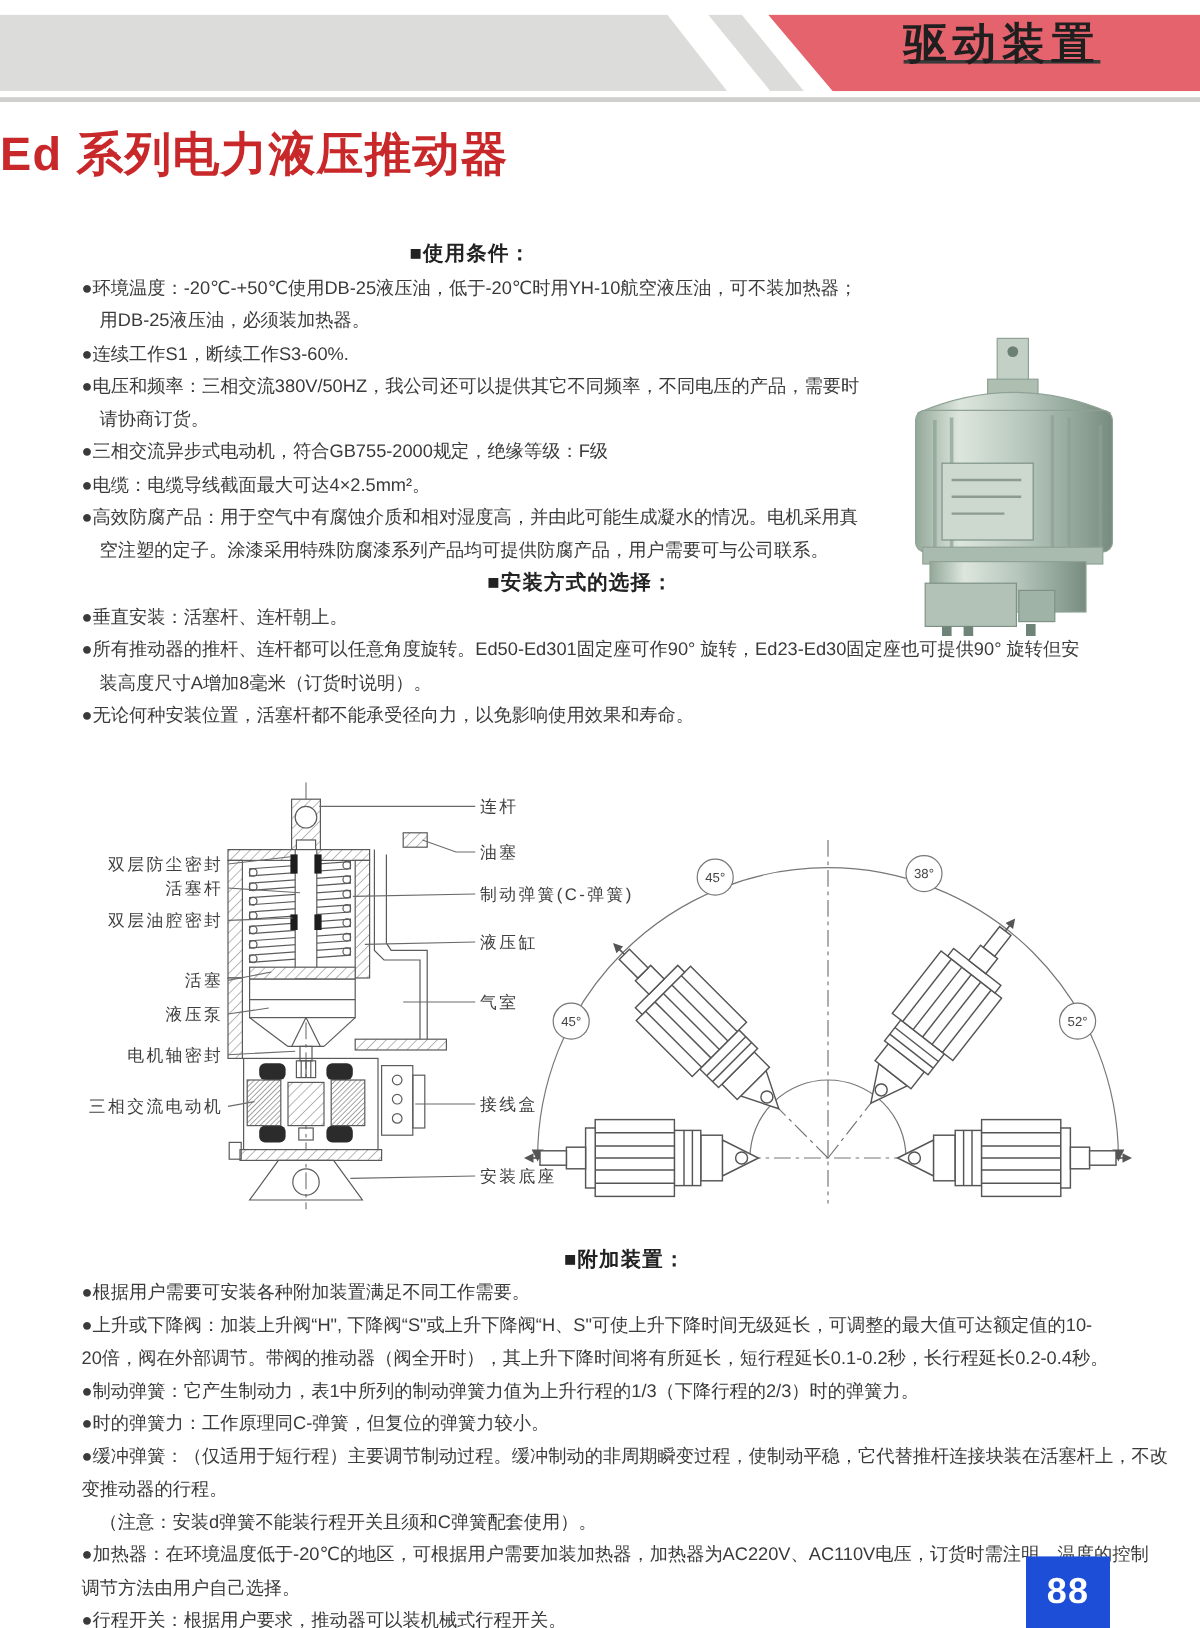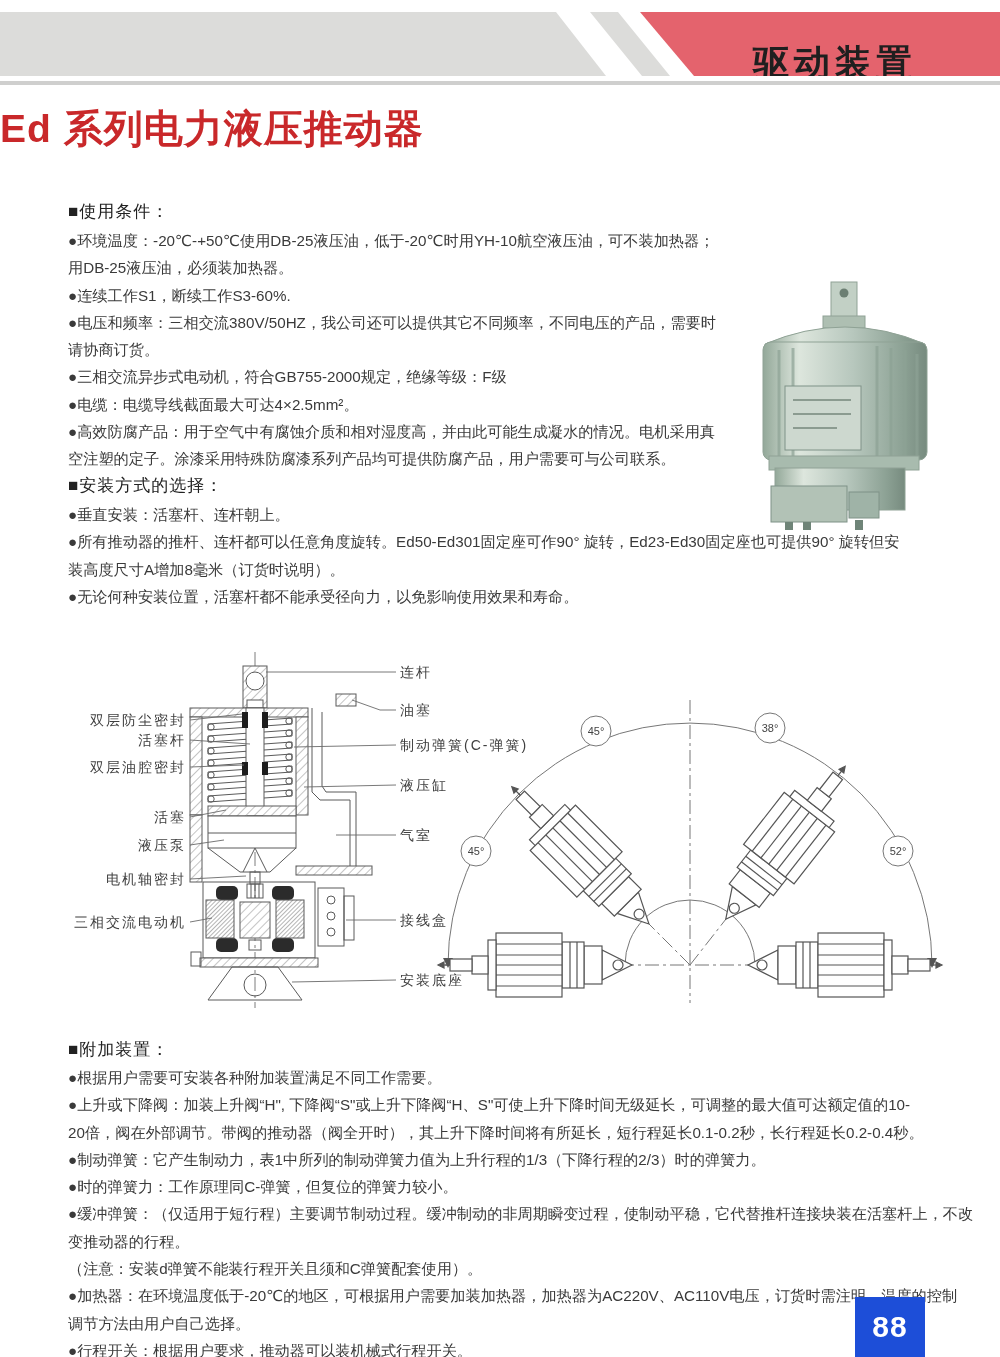--- a/index.html
+++ b/index.html
@@ -7,33 +7,33 @@
        font-family:"Liberation Sans","DejaVu Sans",sans-serif;color:#3a3a3a;}
   .page{position:absolute;inset:0;overflow:hidden;}
 
   
   .band-gray{position:absolute;left:0;top:12px;width:618px;height:64px;background:#dcdcda;
              clip-path:polygon(0 0,556px 0,606px 64px,0 64px);}
   .band-stripe{position:absolute;left:585px;top:12px;width:95px;height:64px;background:#dcdcda;
              clip-path:polygon(5px 0,33px 0,85px 64px,57px 64px);}
   .band-red{position:absolute;left:636px;top:12px;width:364px;height:76px;background:#e4636d;
              clip-path:polygon(4px 0,364px 0,364px 64px,58px 64px);
-             display:flex;align-items:flex-end;justify-content:center;padding-left:34px;box-sizing:border-box;}
+             display:flex;align-items:flex-start;justify-content:center;padding-left:34px;box-sizing:border-box;text-decoration:underline;}
   .band-red span{font-size:36px;font-weight:900;color:#1f1f1f;letter-spacing:5px;}
   .band-line{position:absolute;left:0;top:81px;width:1000px;height:4px;background:#cfcfce;}
 
   
   .doc-title{position:absolute;left:0;top:102px;width:1000px;margin:0;text-align:left;
              font-size:39px;font-weight:900;color:#c9282a;letter-spacing:1px;}
 
   
   .sec{position:absolute;left:68px;}
-  .sec h2{margin:0;font-size:17px;font-weight:400;color:#222;line-height:30px;letter-spacing:1px;}
+  .sec h2{margin:0;font-size:17px;font-weight:700;color:#222;line-height:30px;letter-spacing:1px;text-align:center;}
   .sec .ln{font-size:15.2px;line-height:27.3px;white-space:nowrap;color:#3a3a3a;}
-  .sec .ind{}
+  .sec .ind{margin-left:15px;}
   .sec-usage{top:197px;}
   .sec-install{top:471px;}
   .sec-addons{top:1036px;}
   .sec-addons h2{line-height:28px;}
 
   
   .photo{position:absolute;left:745px;top:280px;width:195px;height:250px;margin:0;}
 
   
   .diagram{position:absolute;left:0;top:648px;width:1000px;height:360px;}

